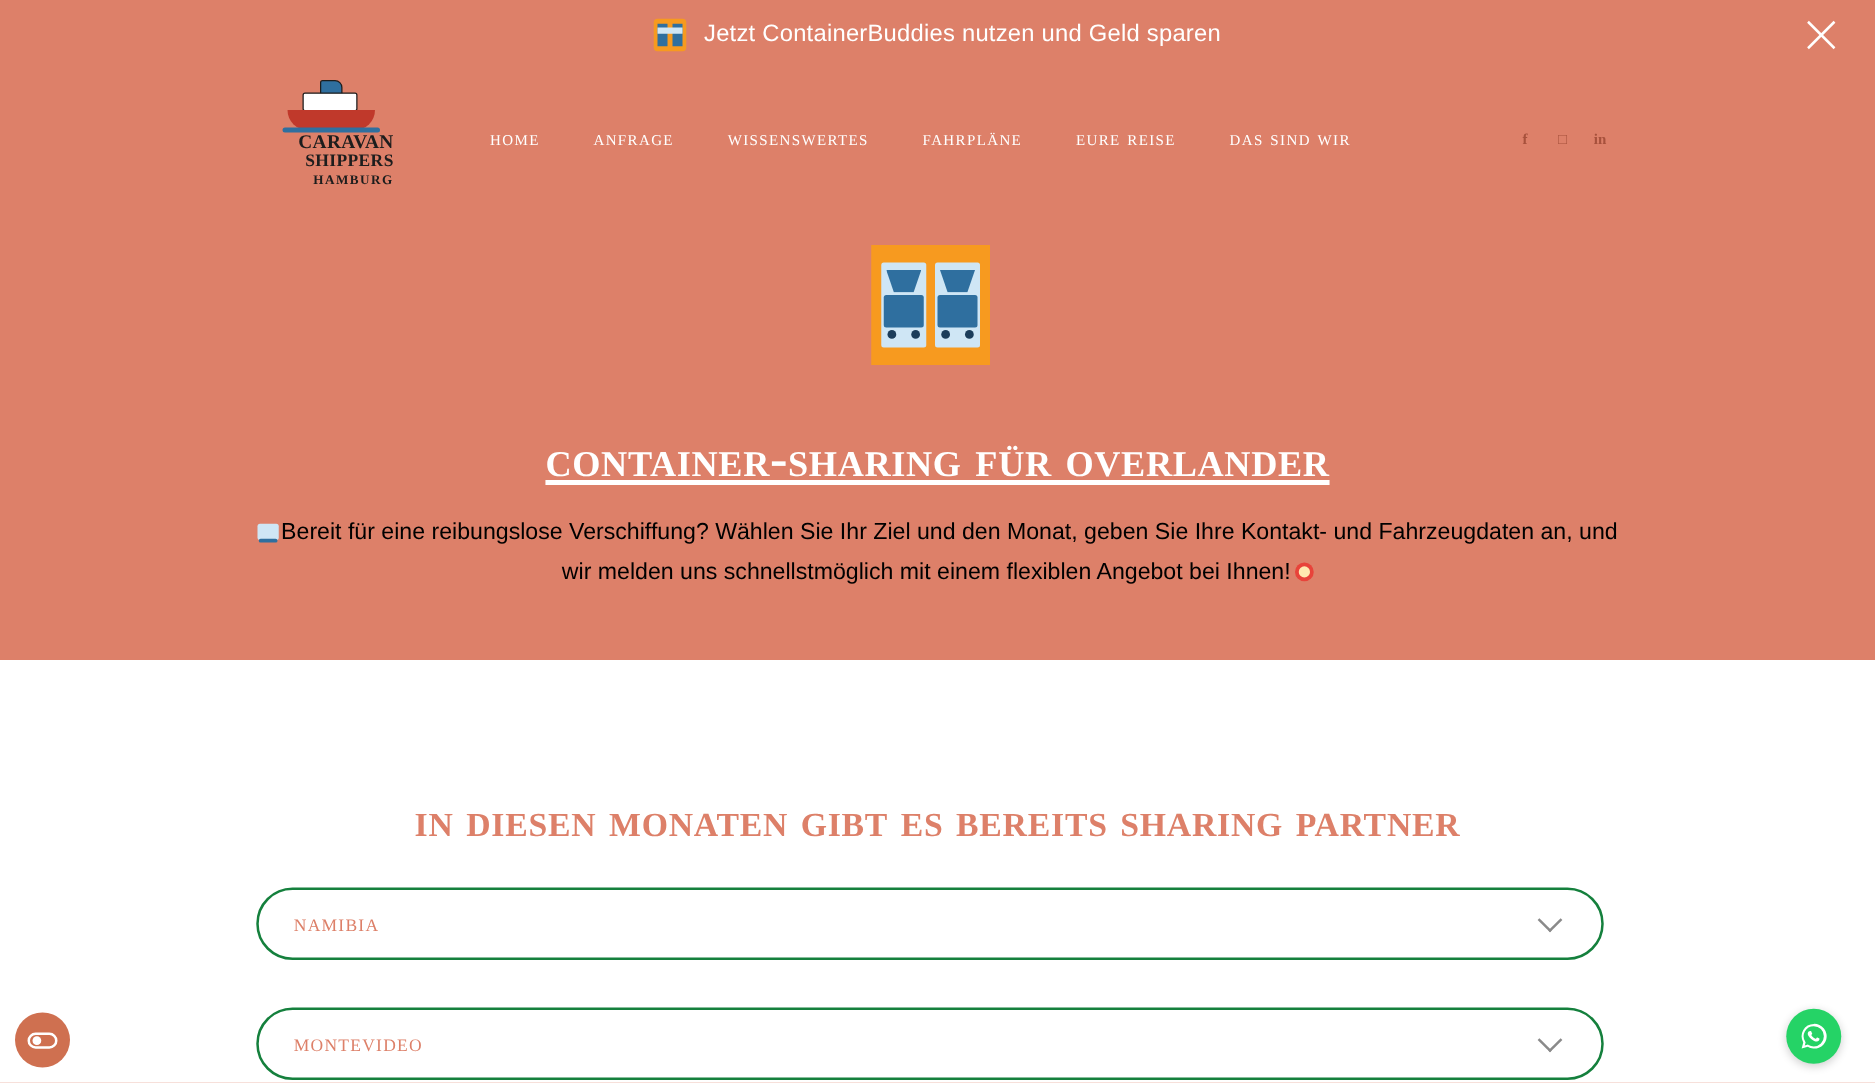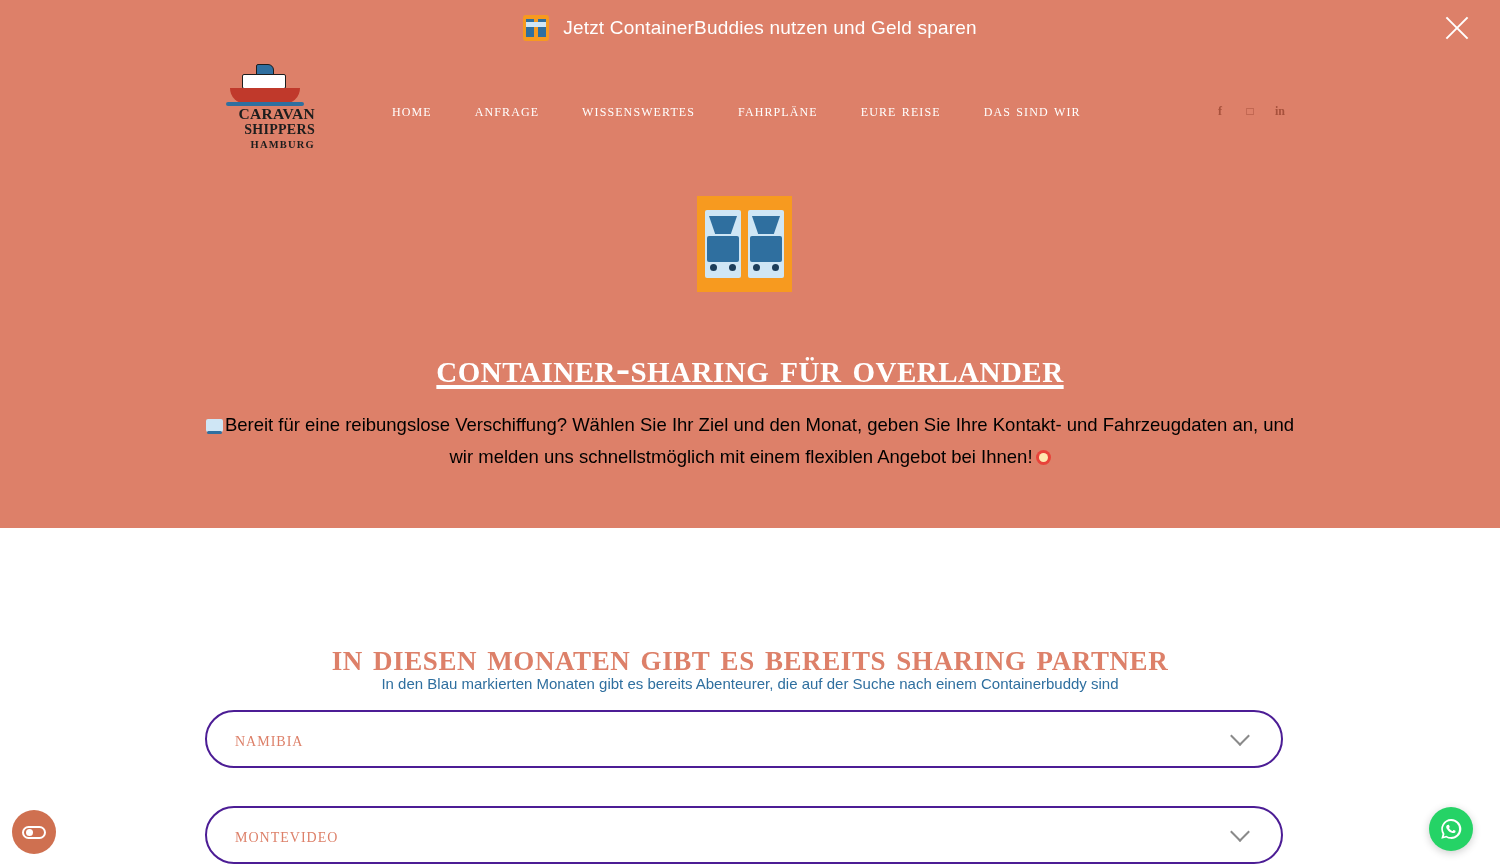--- a/index.html
+++ b/index.html
@@ -305,21 +305,21 @@
     font-size: 15px;
   }
 
   .accordion {
     position: absolute;
     left: 205px; top: 182px;
     width: 1078px;
   }
   .acc-item {
     height: 58px;
-    border: 2px solid #4c1d95;
+    border: 2px solid #15803d;
     border-radius: 30px;
     margin-bottom: 38px;
     display: flex;
     align-items: center;
     padding: 0 28px;
     cursor: pointer;
     background: #ffffff;
   }
   .acc-label {
     color: #dd8069;
@@ -438,21 +438,20 @@
       </div>
     </div>
 
     <h1 class="hero-title">Container-Sharing für Overlander</h1>
 
     <p class="hero-sub"><span class="emoji-van"></span><span>Bereit für eine reibungslose Verschiffung? Wählen Sie Ihr Ziel und den Monat, geben Sie Ihre Kontakt- und Fahrzeugdaten an, und wir melden uns schnellstmöglich mit einem flexiblen Angebot bei Ihnen!</span><span class="emoji-clock"></span></p>
   </div>
 
   <div class="section">
     <h2 class="sec-title">In diesen Monaten gibt es bereits Sharing Partner</h2>
-    <p class="sec-sub">In den Blau markierten Monaten gibt es bereits Abenteurer, die auf der Suche nach einem Containerbuddy sind</p>
 
     <div class="accordion">
       <div class="acc-item">
         <span class="acc-label">NAMIBIA</span>
         <span class="chev"></span>
       </div>
       <div class="acc-item">
         <span class="acc-label">MONTEVIDEO</span>
         <span class="chev"></span>
       </div>

